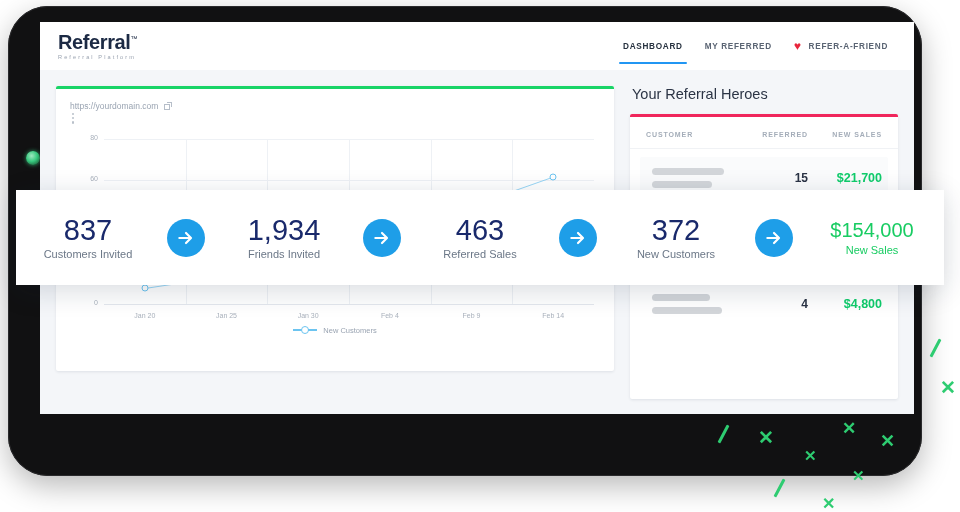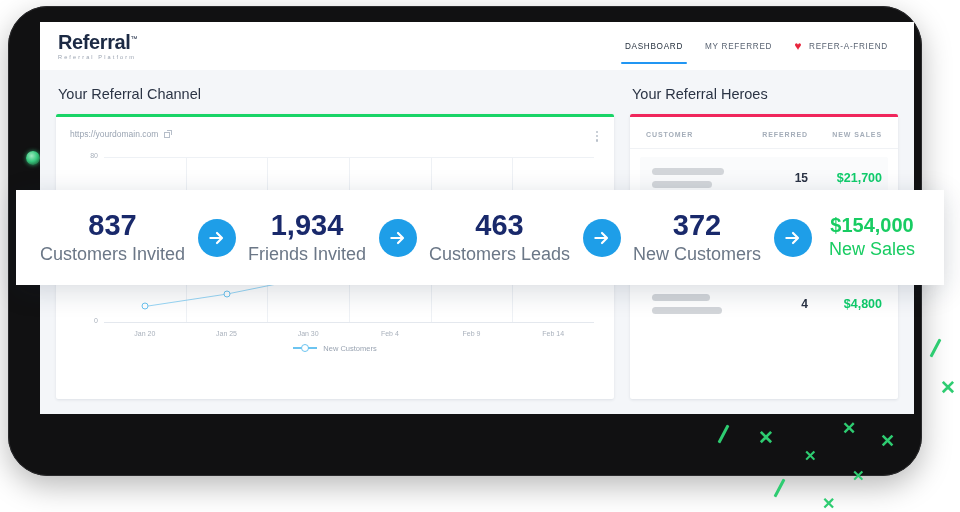--- a/index.html
+++ b/index.html
@@ -42,21 +42,21 @@
     font-size:20px;font-weight:bold;color:#1c2a44;letter-spacing:-.4px;
     position:relative;
   }
   .logo-tm{font-size:7px;vertical-align:super;color:#1c2a44;font-weight:normal;}
   .logo-sub{
     font-size:5.6px;color:#9aa3b0;letter-spacing:2.1px;margin-top:3px;
     text-transform:none;
   }
   .nav{display:flex;align-items:center;gap:22px;height:48px;}
   .nav-item{
-    font-size:8.2px;letter-spacing:.7px;color:#5a6473;font-weight:normal;
+    font-size:8.2px;letter-spacing:.7px;color:#5a6473;font-weight:bold;
     height:48px;display:flex;align-items:center;position:relative;cursor:pointer;
   }
   .nav-item.active{color:#26313f;}
   .nav-item.active:after{
     content:"";position:absolute;left:-4px;right:-4px;bottom:6px;height:2.5px;
     background:#2196f3;border-radius:2px;
   }
   .heart-nav{display:flex;align-items:center;gap:7px;}
   .heart-icon{color:#e8253c;font-size:12px;line-height:1;}
 
@@ -71,20 +71,21 @@
     background:#ffffff;border-radius:2px;
     box-shadow:0 1px 3px rgba(25,40,70,.10);position:relative;
   }
   .card-accent{height:3px;border-radius:2px 2px 0 0;}
 
   
   .chart-card{height:285px;}
   .chart-head{
     display:flex;align-items:flex-start;justify-content:space-between;
     padding:12px 14px 0 14px;
+    flex-direction:column;
   }
   .domain-row{display:flex;align-items:center;gap:6px;}
   .domain-text{font-size:8.5px;color:#9aa4b2;}
   .ext-icon{width:8px;height:8px;position:relative;display:inline-block;}
   .ext-icon:before{
     content:"";position:absolute;left:0;bottom:0;width:6px;height:6px;
     border:1px solid #b6bec9;box-sizing:border-box;
   }
   .ext-icon:after{
     content:"";position:absolute;right:0;top:0;width:5px;height:5px;
@@ -143,22 +144,22 @@
   }
 
   
   .stats-band{
     position:absolute;left:16px;top:190px;width:928px;height:95px;
     background:#ffffff;box-shadow:0 6px 26px rgba(20,35,60,.16);
     display:flex;align-items:center;justify-content:space-between;
     padding:0 24px;box-sizing:border-box;z-index:30;
   }
   .stat{text-align:center;min-width:96px;}
-  .stat-value{font-size:29px;font-weight:bold;color:#19296b;line-height:1.05;}
-  .stat-label{font-size:18px;color:#6b7787;margin-top:3px;}
+  .stat-value{font-size:29px;font-weight:normal;color:#19296b;line-height:1.05;}
+  .stat-label{font-size:11px;color:#6b7787;margin-top:3px;}
   .stat.green .stat-value{color:#18cc62;font-size:20px;}
   .stat.green .stat-label{color:#18cc62;}
   .arrow{
     width:38px;height:38px;border-radius:50%;background:#1e9ee8;
     display:flex;align-items:center;justify-content:center;flex:none;
   }
 
   
   .deco{position:absolute;z-index:40;pointer-events:none;}
   .x-mark{color:#2ecc71;font-weight:bold;line-height:1;font-family:"Liberation Sans",sans-serif;}
@@ -186,21 +187,20 @@
         <div class="nav-item heart-nav">
           <span class="heart-icon">♥</span>
           <span>REFER-A-FRIEND</span>
         </div>
       </div>
     </div>
 
     <div class="content">
 
       <div class="col-left">
-        <div class="panel-title">Your Referral Channel</div>
         <div class="card chart-card">
           <div class="card-accent" style="background:#19d467"></div>
 
           <div class="chart-head">
             <div class="domain-row">
               <span class="domain-text">https://yourdomain.com</span>
               <span class="ext-icon"></span>
             </div>
             <div class="kebab">
               <span></span>
@@ -322,21 +322,21 @@
         <div class="stat-value">1,934</div>
         <div class="stat-label">Friends Invited</div>
       </div>
       <div class="arrow">
         <svg width="20" height="20" viewBox="0 0 24 24" fill="none">
           <path d="M4 12h13M12 6l6 6-6 6" stroke="#ffffff" stroke-width="2.6" stroke-linecap="round" stroke-linejoin="round"></path>
         </svg>
       </div>
       <div class="stat">
         <div class="stat-value">463</div>
-        <div class="stat-label">Customers Leads</div>
+        <div class="stat-label">Referred Sales</div>
       </div>
       <div class="arrow">
         <svg width="20" height="20" viewBox="0 0 24 24" fill="none">
           <path d="M4 12h13M12 6l6 6-6 6" stroke="#ffffff" stroke-width="2.6" stroke-linecap="round" stroke-linejoin="round"></path>
         </svg>
       </div>
       <div class="stat">
         <div class="stat-value">372</div>
         <div class="stat-label">New Customers</div>
       </div>

